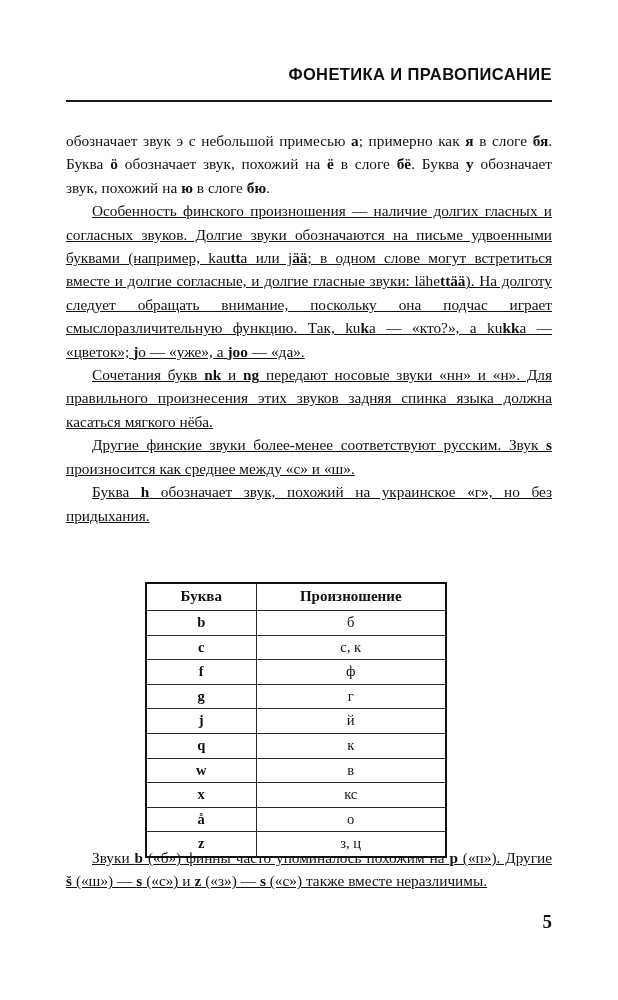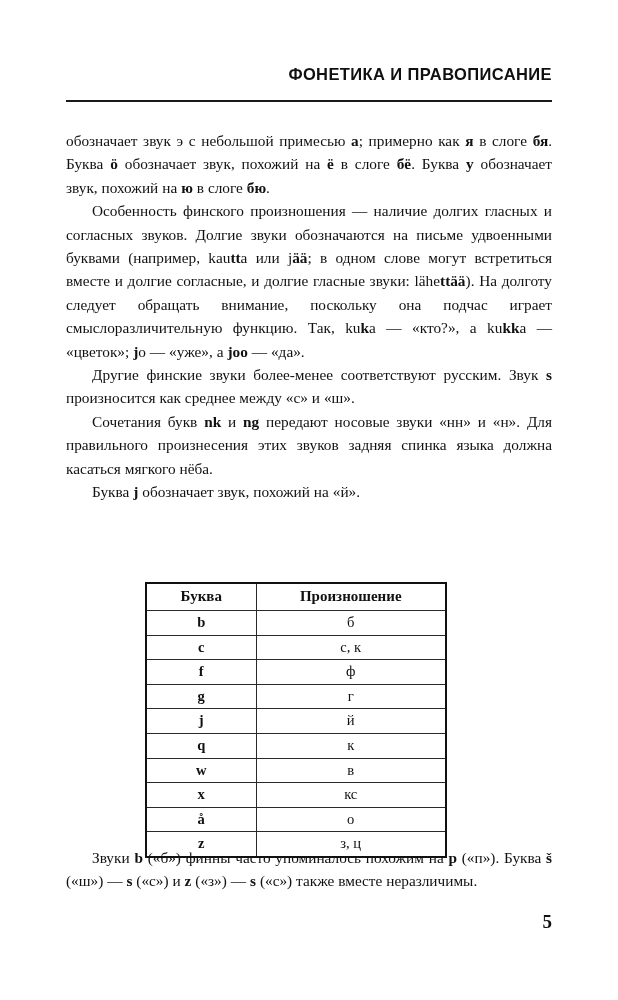--- a/index.html
+++ b/index.html
@@ -56,20 +56,21 @@
     margin: 0;
     font-size: 15.3px;
     line-height: 23.4px;
     text-align: justify;
     text-align-last: left;
     hyphens: manual;
     word-spacing: 0.1px;
   }
   p.ind {
     text-indent: 26px;
+    text-decoration: underline;
   }
   b { font-weight: bold; }
 
   
   .tbl-wrap {
     position: absolute;
     left: 145px;
     top: 582px;
     width: 300px;
   }
@@ -128,23 +129,23 @@
 <body>
 
 <div class="page">
 
   <div class="runhead">ФОНЕТИКА И ПРАВОПИСАНИЕ</div>
   <div class="runhead-rule"></div>
 
   <div class="body-col">
     <p class="tp"><span>обозначает звук э с небольшой примесью </span><b>a</b><span>; примерно как </span><b>я</b><span> в слоге </span><b>бя</b><span>. Буква </span><b>ö</b><span> обозначает звук, похожий на </span><b>ё</b><span> в слоге </span><b>бё</b><span>. Буква </span><b>y</b><span> обозначает звук, похожий на </span><b>ю</b><span> в слоге </span><b>бю</b><span>.</span></p>
     <p class="tp ind"><span>Особенность финского произношения — наличие долгих гласных и согласных звуков. Долгие звуки обозначаются на письме удвоенными буквами (например, kau</span><b>tt</b><span>a или j</span><b>ää</b><span>; в одном слове могут встретиться вместе и долгие согласные, и долгие гласные звуки: lähe</span><b>ttää</b><span>). На долготу следует обращать внимание, поскольку она подчас играет смыслоразличительную функцию. Так, ku</span><b>k</b><span>a — «кто?», a ku</span><b>kk</b><span>a — «цветок»; </span><b>j</b><span>o — «уже», a </span><b>joo</b><span> — «да».</span></p>
+    <p class="tp ind"><span>Сочетания букв </span><b>nk</b><span> и </span><b>ng</b><span> передают носовые звуки «нн» и «н». Для правильного произнесения этих звуков задняя спинка языка должна касаться мягкого нёба.</span></p>
     <p class="tp ind"><span>Другие финские звуки более-менее соответствуют русским. Звук </span><b>s</b><span> произносится как среднее между «с» и «ш».</span></p>
-    <p class="tp ind"><span>Сочетания букв </span><b>nk</b><span> и </span><b>ng</b><span> передают носовые звуки «нн» и «н». Для правильного произнесения этих звуков задняя спинка языка должна касаться мягкого нёба.</span></p>
-    <p class="tp ind"><span>Буква </span><b>j</b><span> обозначает звук, похожий на «й».</span></p>
+    <p class="tp ind"><span>Буква </span><b>h</b><span> обозначает звук, похожий на украинское «г», но без придыхания.</span></p>
   </div>
 
   <div class="tbl-wrap">
     <table class="pron">
       <colgroup>
           <col class="c1">
           <col class="c2">
         </colgroup>
       <thead>
         <tr>
@@ -191,18 +192,18 @@
           </tr>
           <tr>
             <td class="letter">z</td>
             <td class="sound">з, ц</td>
           </tr>
         </tbody>
     </table>
   </div>
 
   <div class="closing">
-    <p class="tp ind"><span>Звуки </span><b>b</b><span> («б») финны часто упоминалось похожим на </span><b>p</b><span> («п»). Буква </span><b>š</b><span> («ш») — </span><b>s</b><span> («с») и </span><b>z</b><span> («з») — </span><b>s</b><span> («с») также вместе неразличимы.</span></p>
+    <p class="tp ind"><span>Звуки </span><b>b</b><span> («б») финны часто упоминалось похожим на </span><b>p</b><span> («п»). Другие </span><b>š</b><span> («ш») — </span><b>s</b><span> («с») и </span><b>z</b><span> («з») — </span><b>s</b><span> («с») также вместе неразличимы.</span></p>
   </div>
 
   <div class="folio">5</div>
 
 </div>
 
 </body></html>

